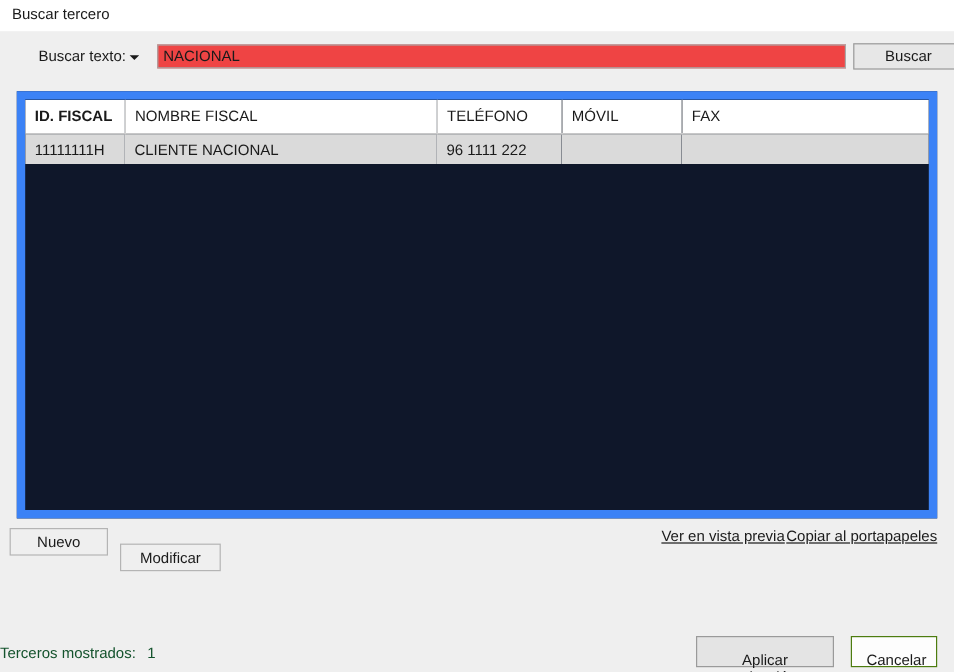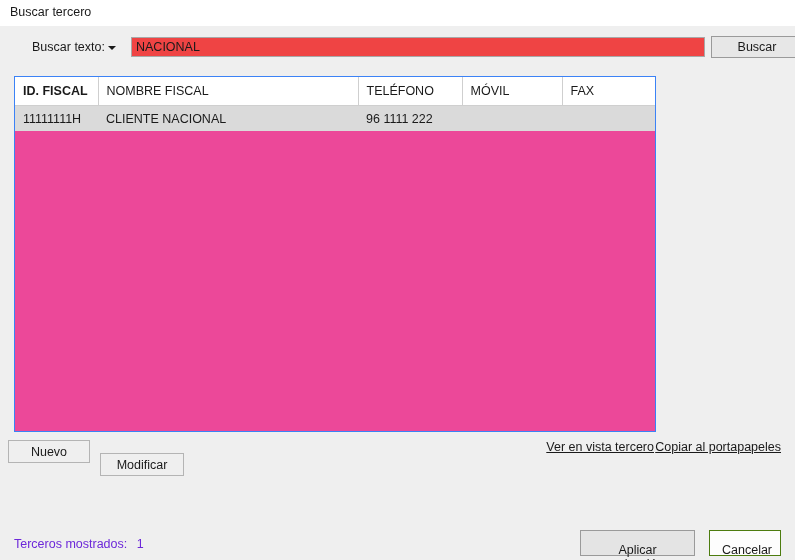--- a/index.html
+++ b/index.html
@@ -82,24 +82,24 @@
     font-size: 12.5px;
     color: #1a1a1a;
     cursor: pointer;
     padding: 0;
   }
 
   
   .table-wrap {
     position: absolute;
     left: 14px; top: 76px;
-    width: 642px; height: 356px;
-    box-sizing: border-box;
-    border: 1px solid #3b82f6;
-    background: #ec4899;
+    width: 767px; height: 356px;
+    box-sizing: border-box;
+    border: 7px solid #3b82f6;
+    background: #0f172a;
     overflow: hidden;
   }
   table.grid {
     width: 100%;
     border-collapse: collapse;
     table-layout: fixed;
     font-size: 12.5px;
   }
   table.grid thead th {
     height: 28px;
@@ -150,23 +150,23 @@
     text-decoration: underline;
     cursor: pointer;
     white-space: nowrap;
   }
   #link-preview { right: 141px; }
   #link-clipboard { right: 14px; }
 
   
   .status {
     position: absolute;
-    left: 14px; top: 537px;
-    font-size: 12.5px;
-    color: #6d28d9;
+    left: 0; top: 537px;
+    font-size: 12.5px;
+    color: #14532d;
     white-space: nowrap;
   }
   .status .count { margin-left: 6px; }
 
   .btn-lg {
     position: absolute;
     top: 530px;
     height: 24px;
     box-sizing: border-box;
     font-family: "Liberation Sans", sans-serif;
@@ -238,21 +238,21 @@
         <td></td>
         <td></td>
       </tr>
     </tbody>
   </table>
 </div>
 
 <button class="btn-sm" id="btn-nuevo">Nuevo</button>
 <button class="btn-sm" id="btn-modificar">Modificar</button>
 
-<a class="link" id="link-preview">Ver en vista tercero</a>
+<a class="link" id="link-preview">Ver en vista previa</a>
 <a class="link" id="link-clipboard">Copiar al portapapeles</a>
 
 <div class="status">
   <span>Terceros mostrados:</span>
   <span class="count">1</span>
 </div>
 
 <button class="btn-lg" id="btn-aplicar">Aplicar selección</button>
 <button class="btn-lg" id="btn-cancelar">Cancelar</button>
 

